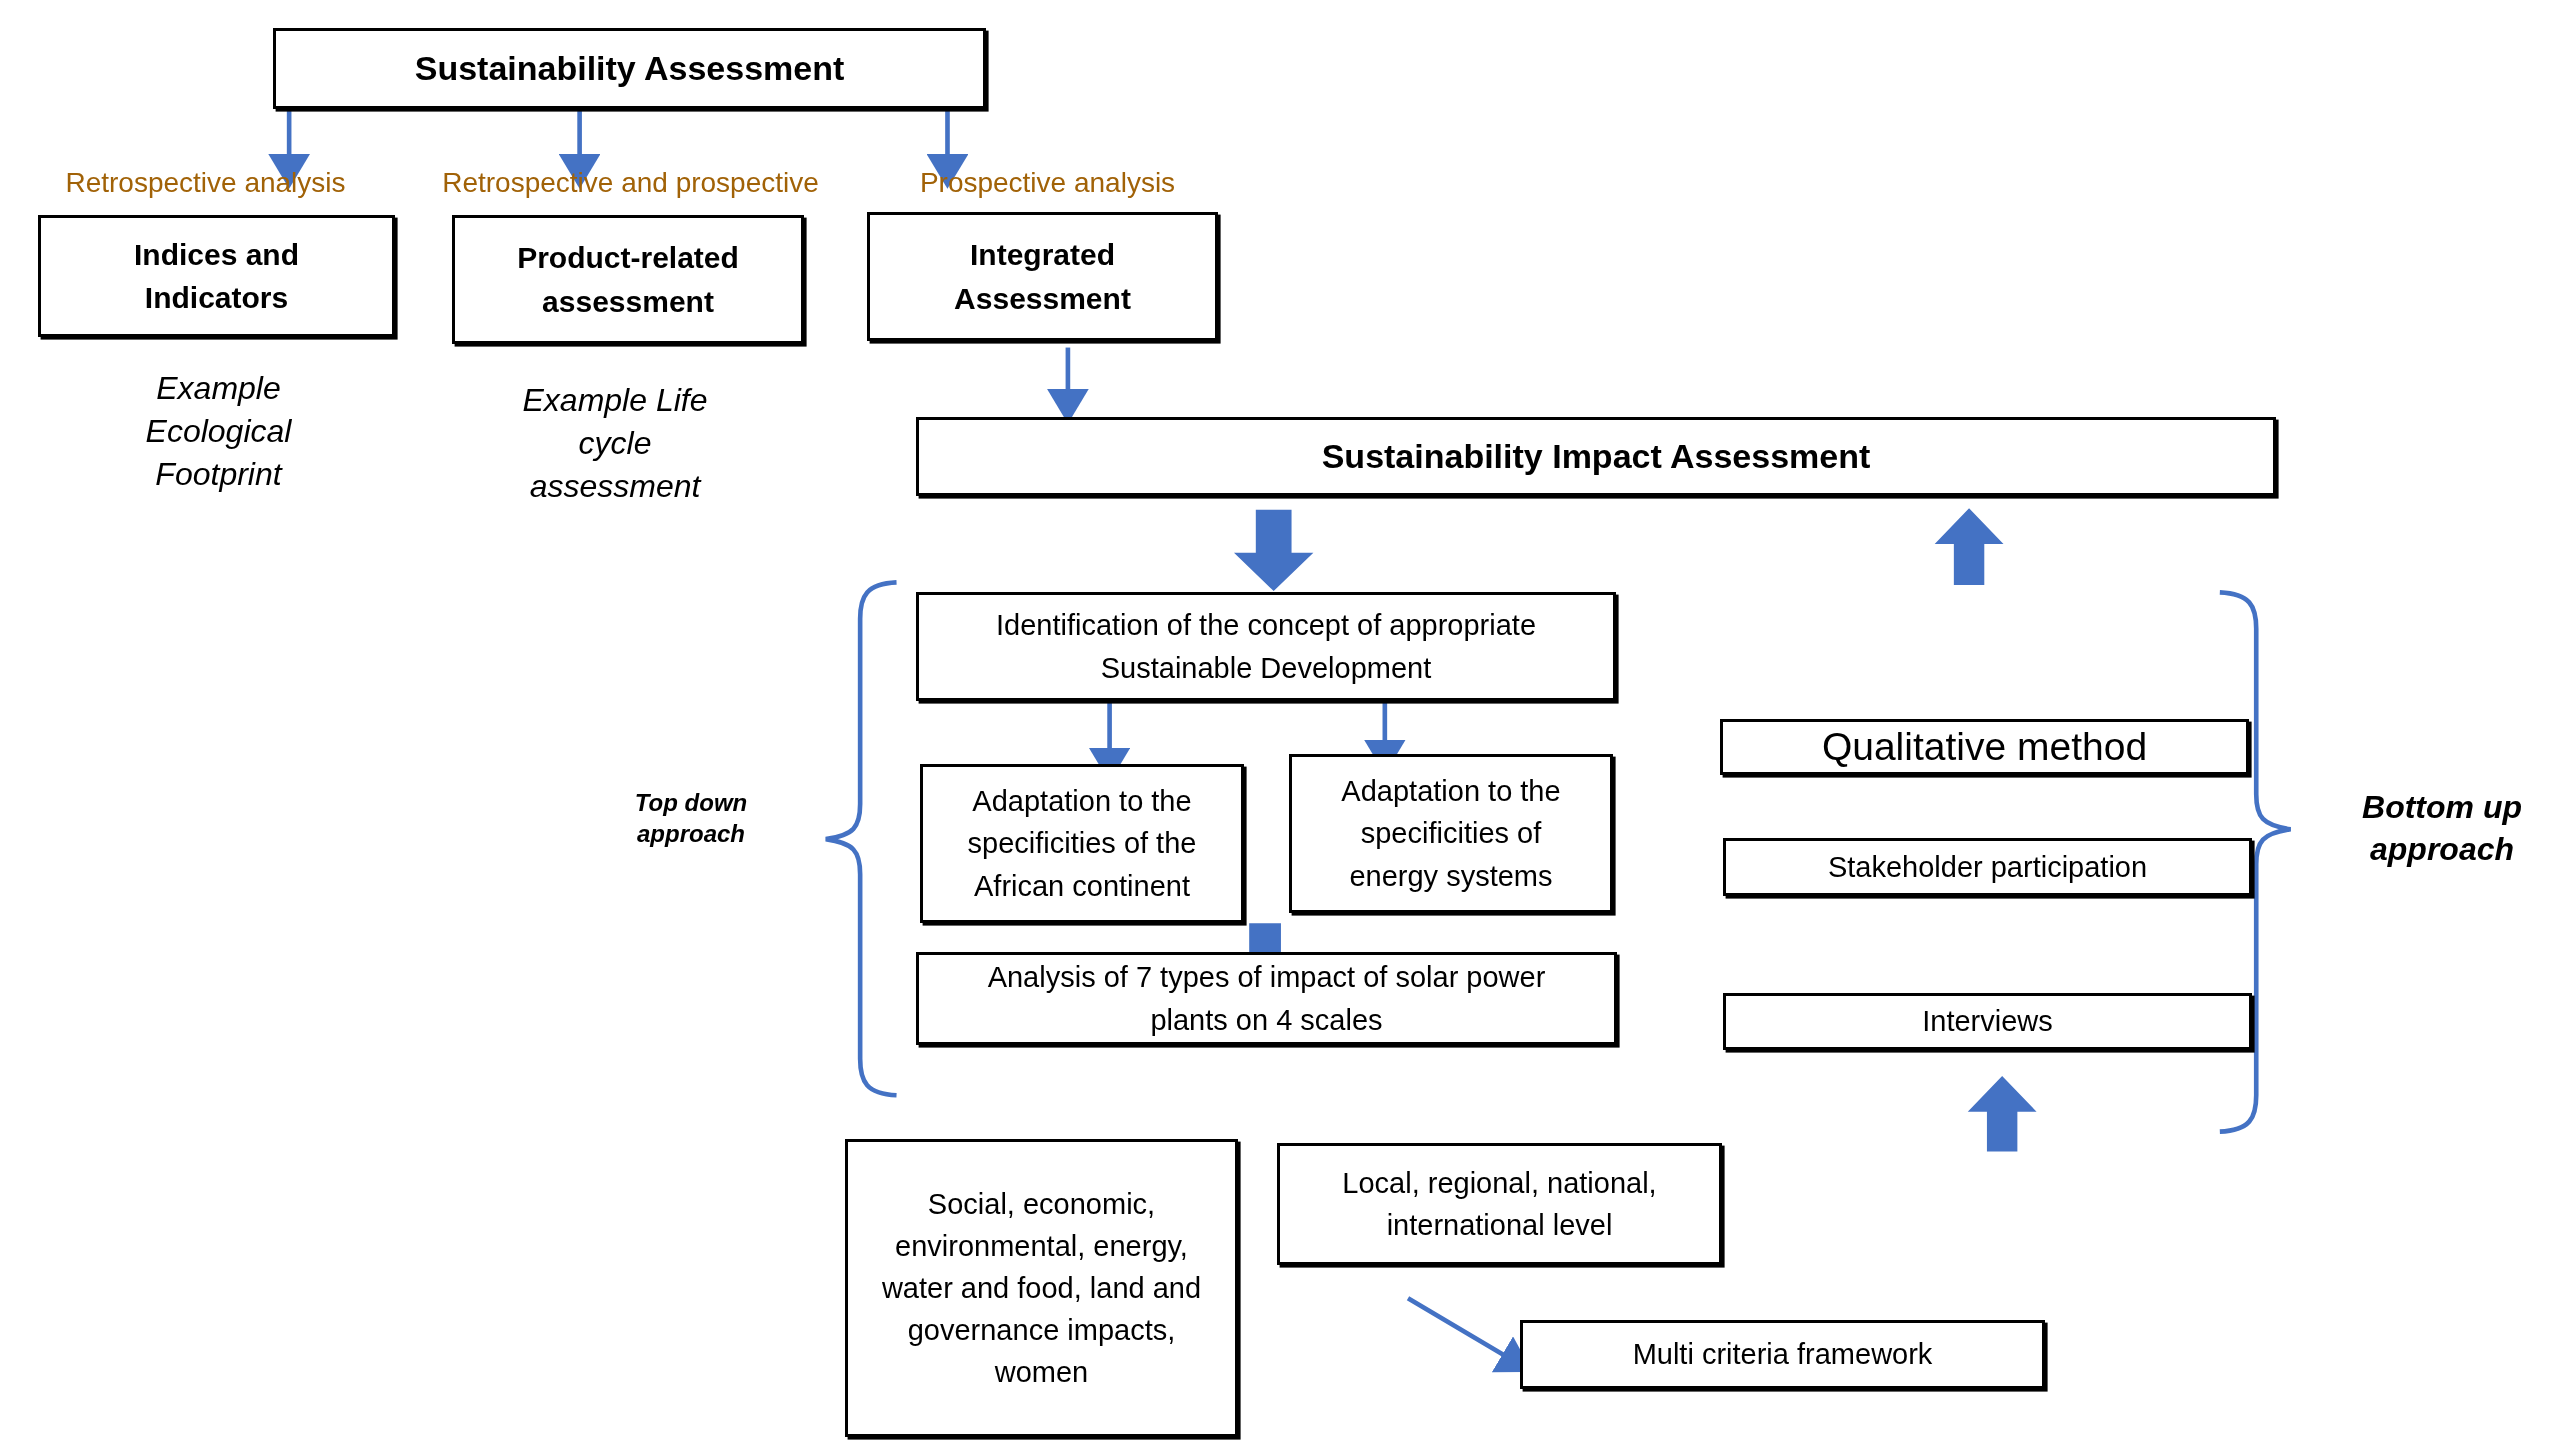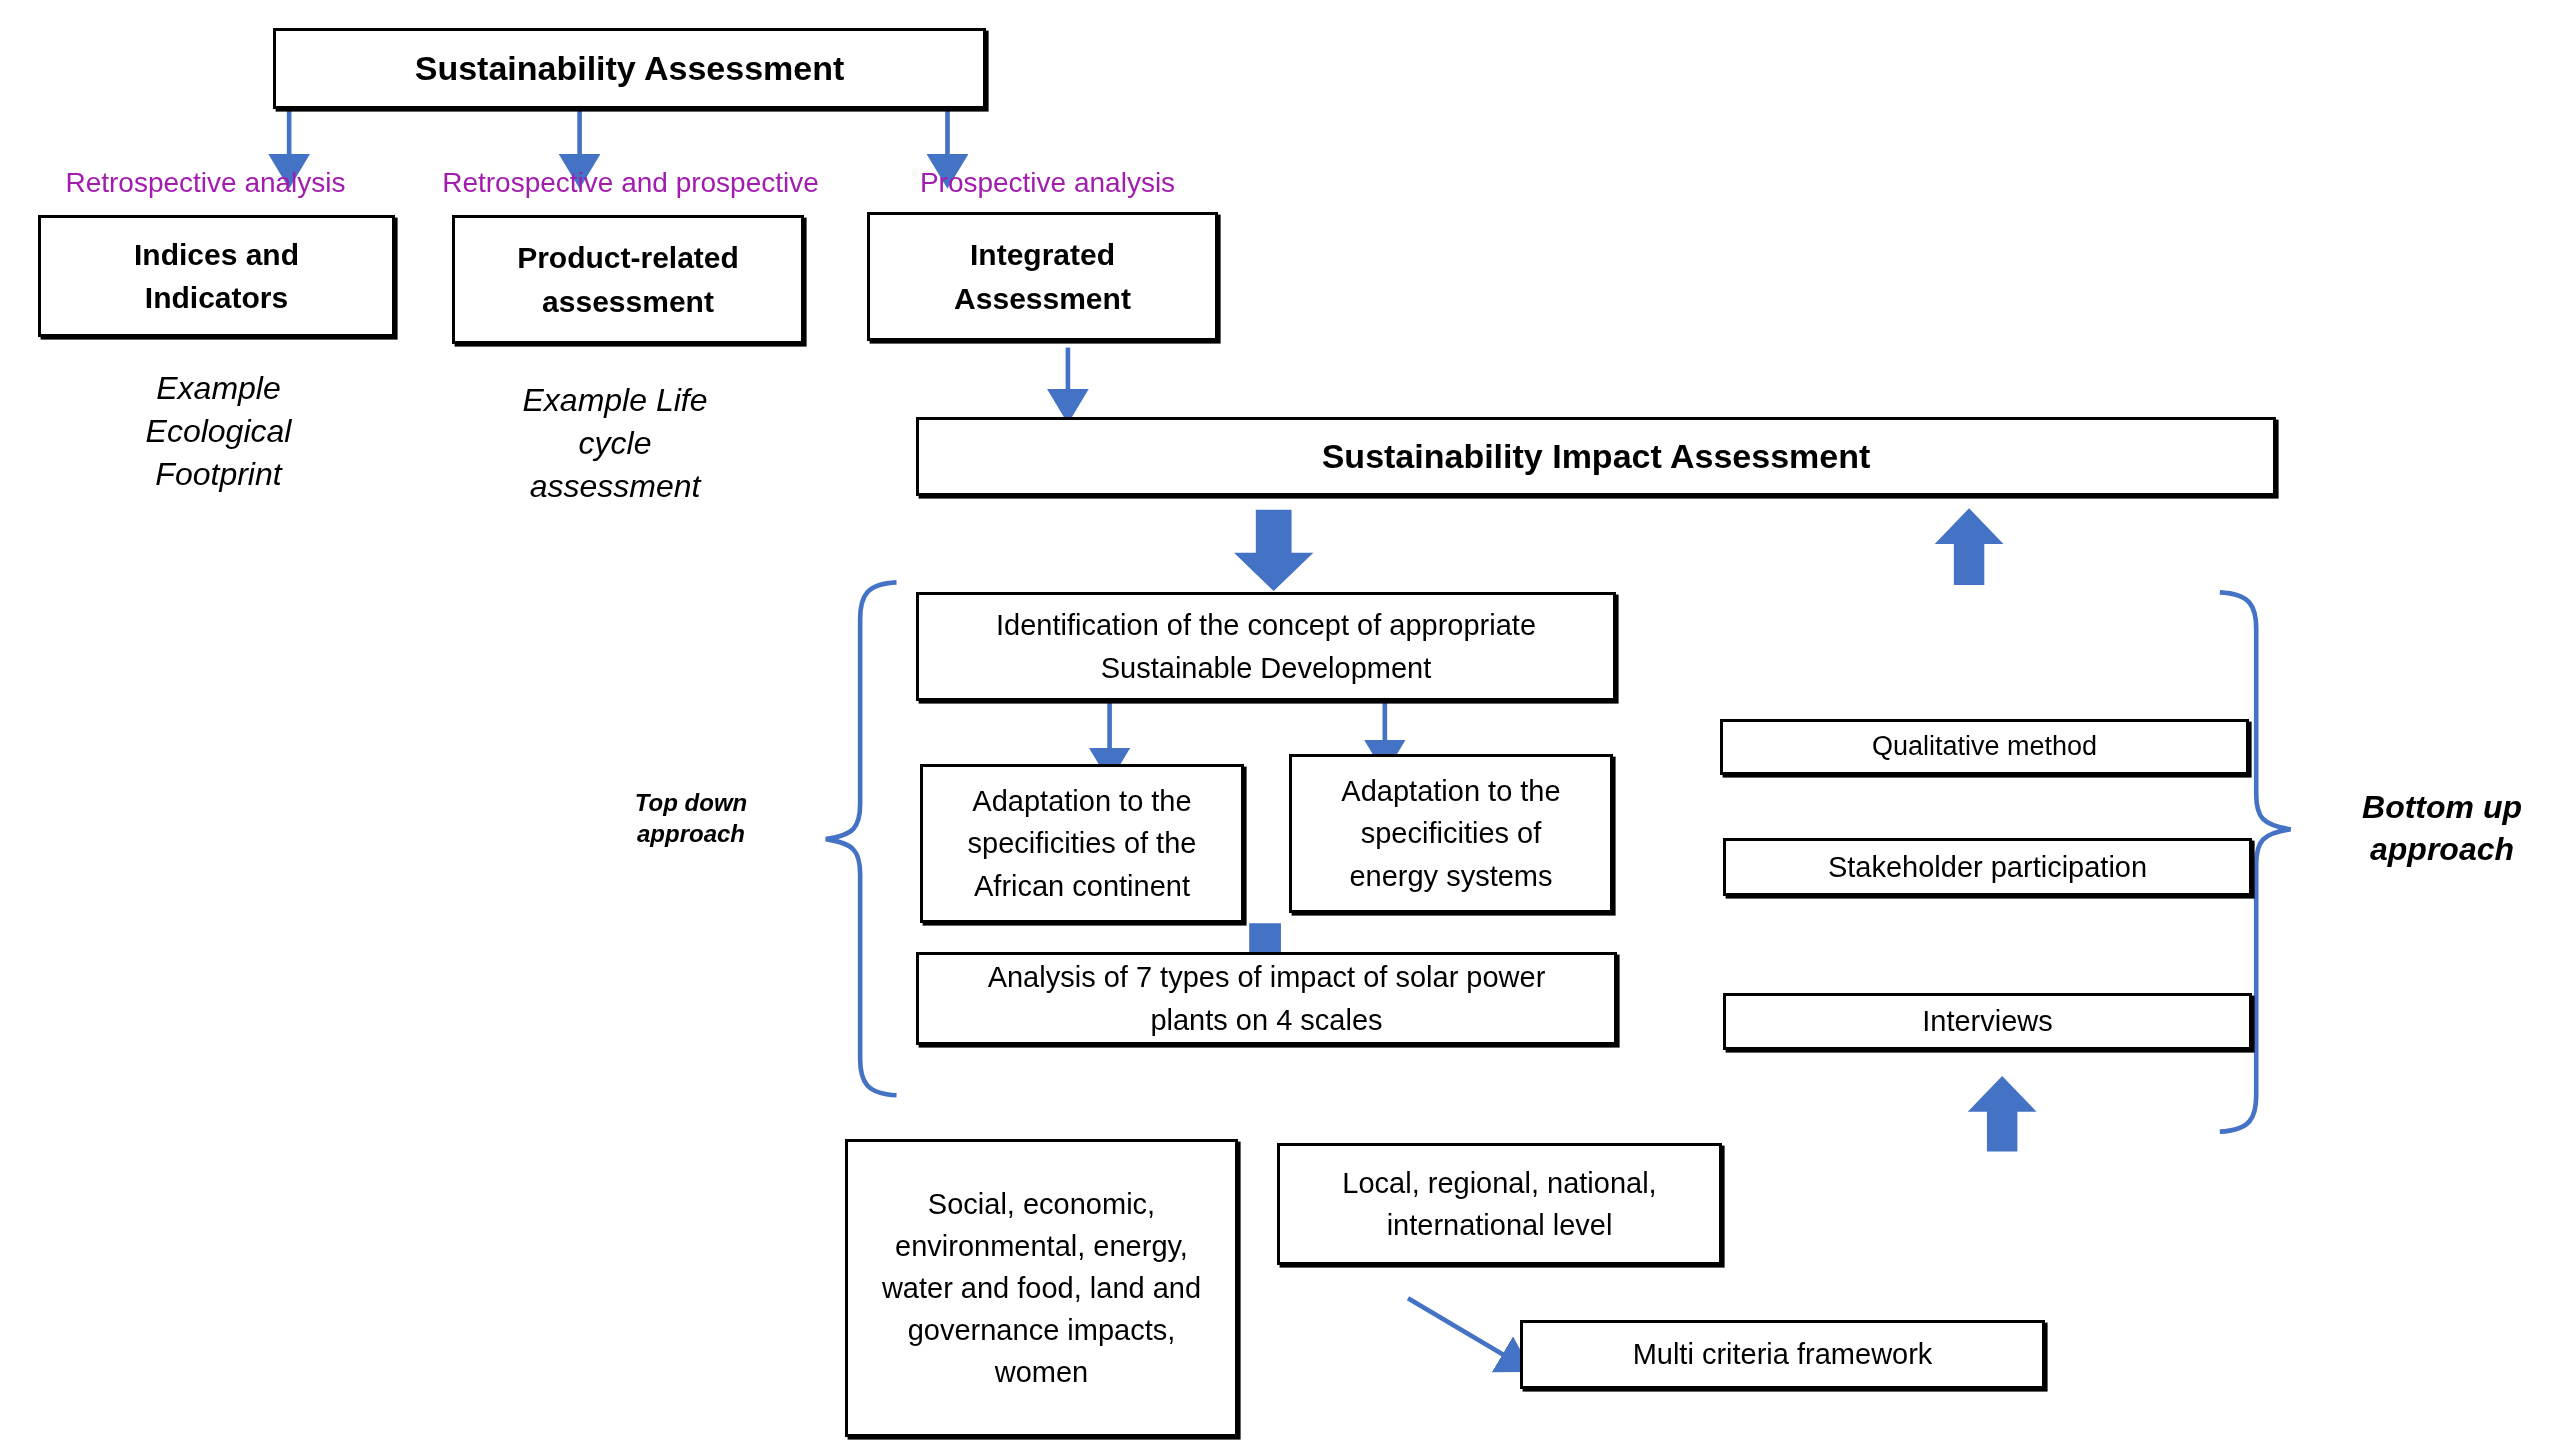--- a/index.html
+++ b/index.html
@@ -31,21 +31,21 @@
     line-height: 1.45;
   }
   .box.shadow {
     box-shadow: 2.6px 2.6px 0 0 #000000;
   }
   .bold {
     font-weight: bold;
   }
   .plain-label {
     position: absolute;
-    color: #a21caf;
+    color: #a16207;
     text-align: center;
     line-height: 1.3;
   }
   .italic-label {
     position: absolute;
     font-style: italic;
     color: #000000;
     text-align: center;
     line-height: 1.35;
   }
@@ -187,21 +187,21 @@
   </div>
 
   <div class="box shadow" style="left:1289px; top:754px; width:324px; height:159px; font-size:29px; padding:0 28px;">
     <span>Adaptation to the specificities of energy systems</span>
   </div>
 
   <div class="box shadow" style="left:916px; top:952px; width:701px; height:93px; font-size:29px; padding:0 41px;">
     <span>Analysis of 7 types of impact of solar power plants on 4 scales</span>
   </div>
 
-  <div class="box shadow" style="left:1720px; top:719px; width:529px; height:56px; font-size:27px;">
+  <div class="box shadow" style="left:1720px; top:719px; width:529px; height:56px; font-size:39px;">
     <span>Qualitative method</span>
   </div>
 
   <div class="box shadow" style="left:1723px; top:838px; width:529px; height:58px; font-size:29px;">
     <span>Stakeholder participation</span>
   </div>
 
   <div class="box shadow" style="left:1723px; top:993px; width:529px; height:57px; font-size:29px;">
     <span>Interviews</span>
   </div>

